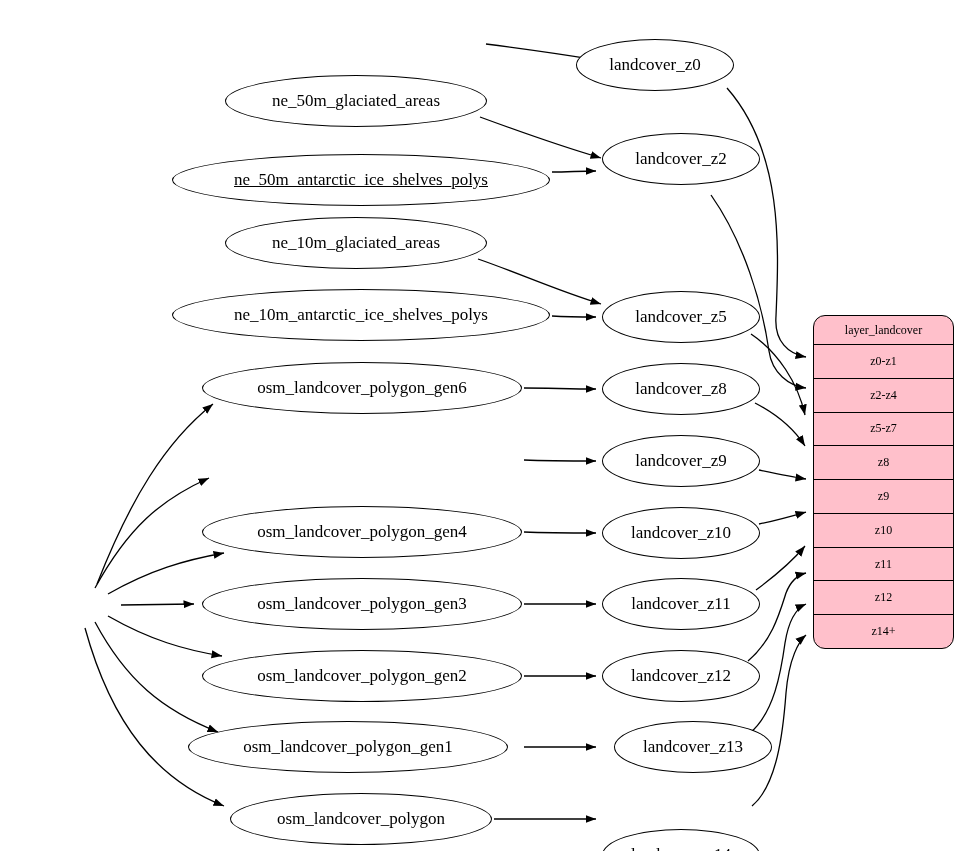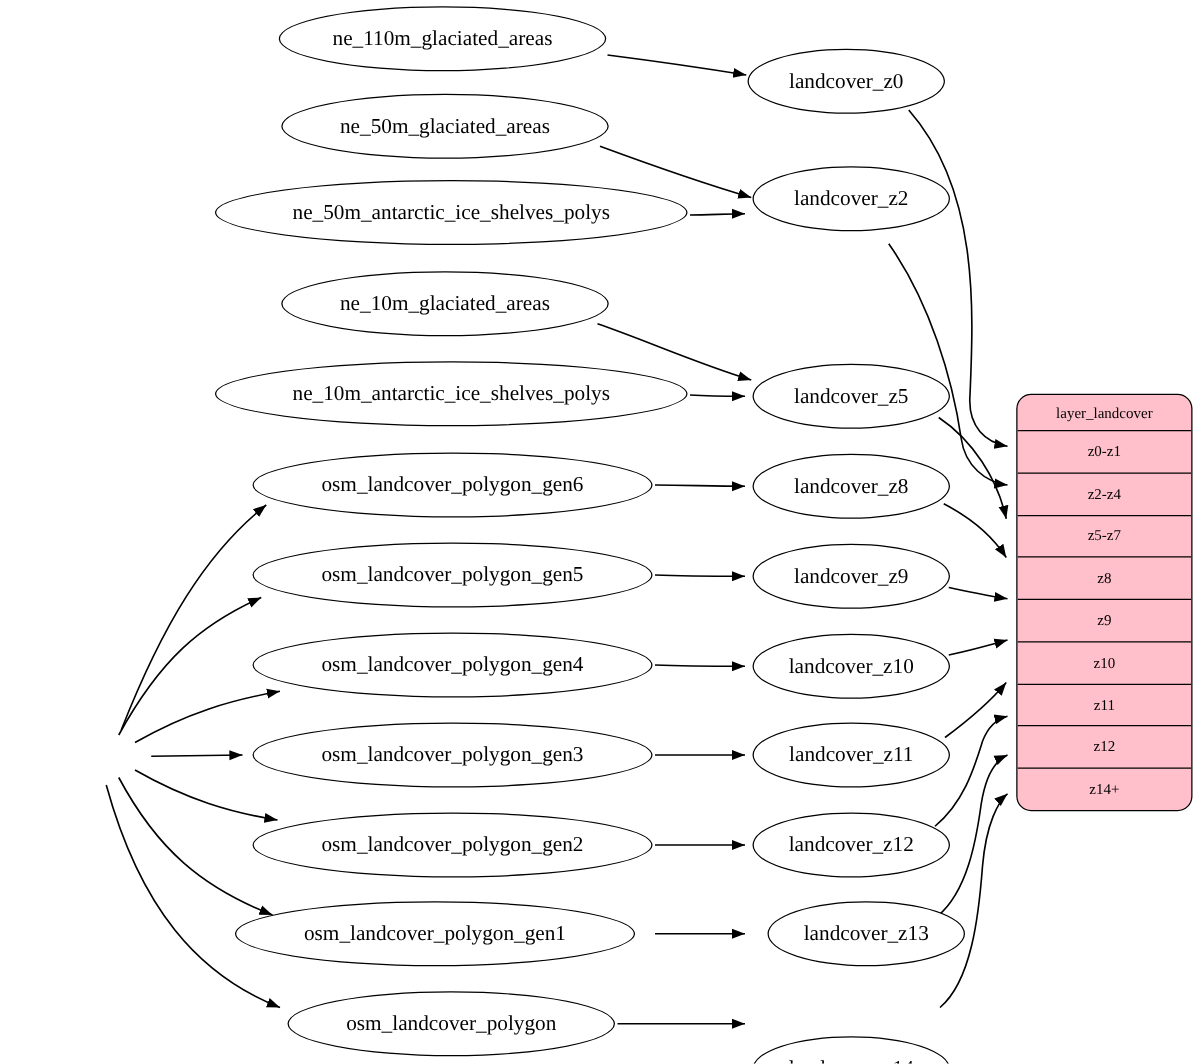--- a/index.html
+++ b/index.html
@@ -68,35 +68,33 @@
       <path d="M 759,470 C 778,474 792,477 806,479" marker-end="url(#arrowhead)"></path>
       <path d="M 759,524 C 778,520 792,516 806,512" marker-end="url(#arrowhead)"></path>
       <path d="M 756,590 C 779,573 795,558 805,546" marker-end="url(#arrowhead)"></path>
       <path d="M 748,661 C 772,641 780,612 786,593 C 791,580 798,575 806,573" marker-end="url(#arrowhead)"></path>
       <path d="M 750,733 C 774,713 781,672 785,643 C 789,618 797,608 806,604" marker-end="url(#arrowhead)"></path>
       <path d="M 752,806 C 777,785 783,733 786,693 C 789,658 799,641 806,635" marker-end="url(#arrowhead)"></path>
     </g>
   </svg>
 
 
-  <div class="node" style="left:223px;top:5px;width:262px;height:52px;">ne_110m_glaciated_areas</div>
   <div class="node" style="left:225px;top:75px;width:262px;height:52px;">ne_50m_glaciated_areas</div>
-  <div class="node" style="left:172px;top:144px;width:378px;height:52px;">ne_50m_antarctic_ice_shelves_polys</div>
+  <div class="node" style="left:172px;top:154px;width:378px;height:52px;text-decoration:underline;">ne_50m_antarctic_ice_shelves_polys</div>
   <div class="node" style="left:225px;top:217px;width:262px;height:52px;">ne_10m_glaciated_areas</div>
   <div class="node" style="left:172px;top:289px;width:378px;height:52px;">ne_10m_antarctic_ice_shelves_polys</div>
 
   <div class="node" style="left:202px;top:362px;width:320px;height:52px;">osm_landcover_polygon_gen6</div>
-  <div class="node" style="left:202px;top:434px;width:320px;height:52px;">osm_landcover_polygon_gen5</div>
   <div class="node" style="left:202px;top:506px;width:320px;height:52px;">osm_landcover_polygon_gen4</div>
   <div class="node" style="left:202px;top:578px;width:320px;height:52px;">osm_landcover_polygon_gen3</div>
   <div class="node" style="left:202px;top:650px;width:320px;height:52px;">osm_landcover_polygon_gen2</div>
   <div class="node" style="left:188px;top:721px;width:320px;height:52px;">osm_landcover_polygon_gen1</div>
   <div class="node" style="left:230px;top:793px;width:262px;height:52px;">osm_landcover_polygon</div>
 
-  <div class="node" style="left:598px;top:39px;width:158px;height:52px;">landcover_z0</div>
+  <div class="node" style="left:576px;top:39px;width:158px;height:52px;">landcover_z0</div>
   <div class="node" style="left:602px;top:133px;width:158px;height:52px;text-align:center;">landcover_z2</div>
   <div class="node" style="left:602px;top:291px;width:158px;height:52px;">landcover_z5</div>
   <div class="node" style="left:602px;top:363px;width:158px;height:52px;font-family:Liberation Serif, serif;">landcover_z8</div>
   <div class="node" style="left:602px;top:435px;width:158px;height:52px;">landcover_z9</div>
   <div class="node" style="left:602px;top:507px;width:158px;height:52px;">landcover_z10</div>
   <div class="node" style="left:602px;top:578px;width:158px;height:52px;">landcover_z11</div>
   <div class="node" style="left:602px;top:650px;width:158px;height:52px;">landcover_z12</div>
   <div class="node" style="left:614px;top:721px;width:158px;height:52px;">landcover_z13</div>
   <div class="node" style="left:602px;top:829px;width:158px;height:52px;">landcover_z14</div>
 

